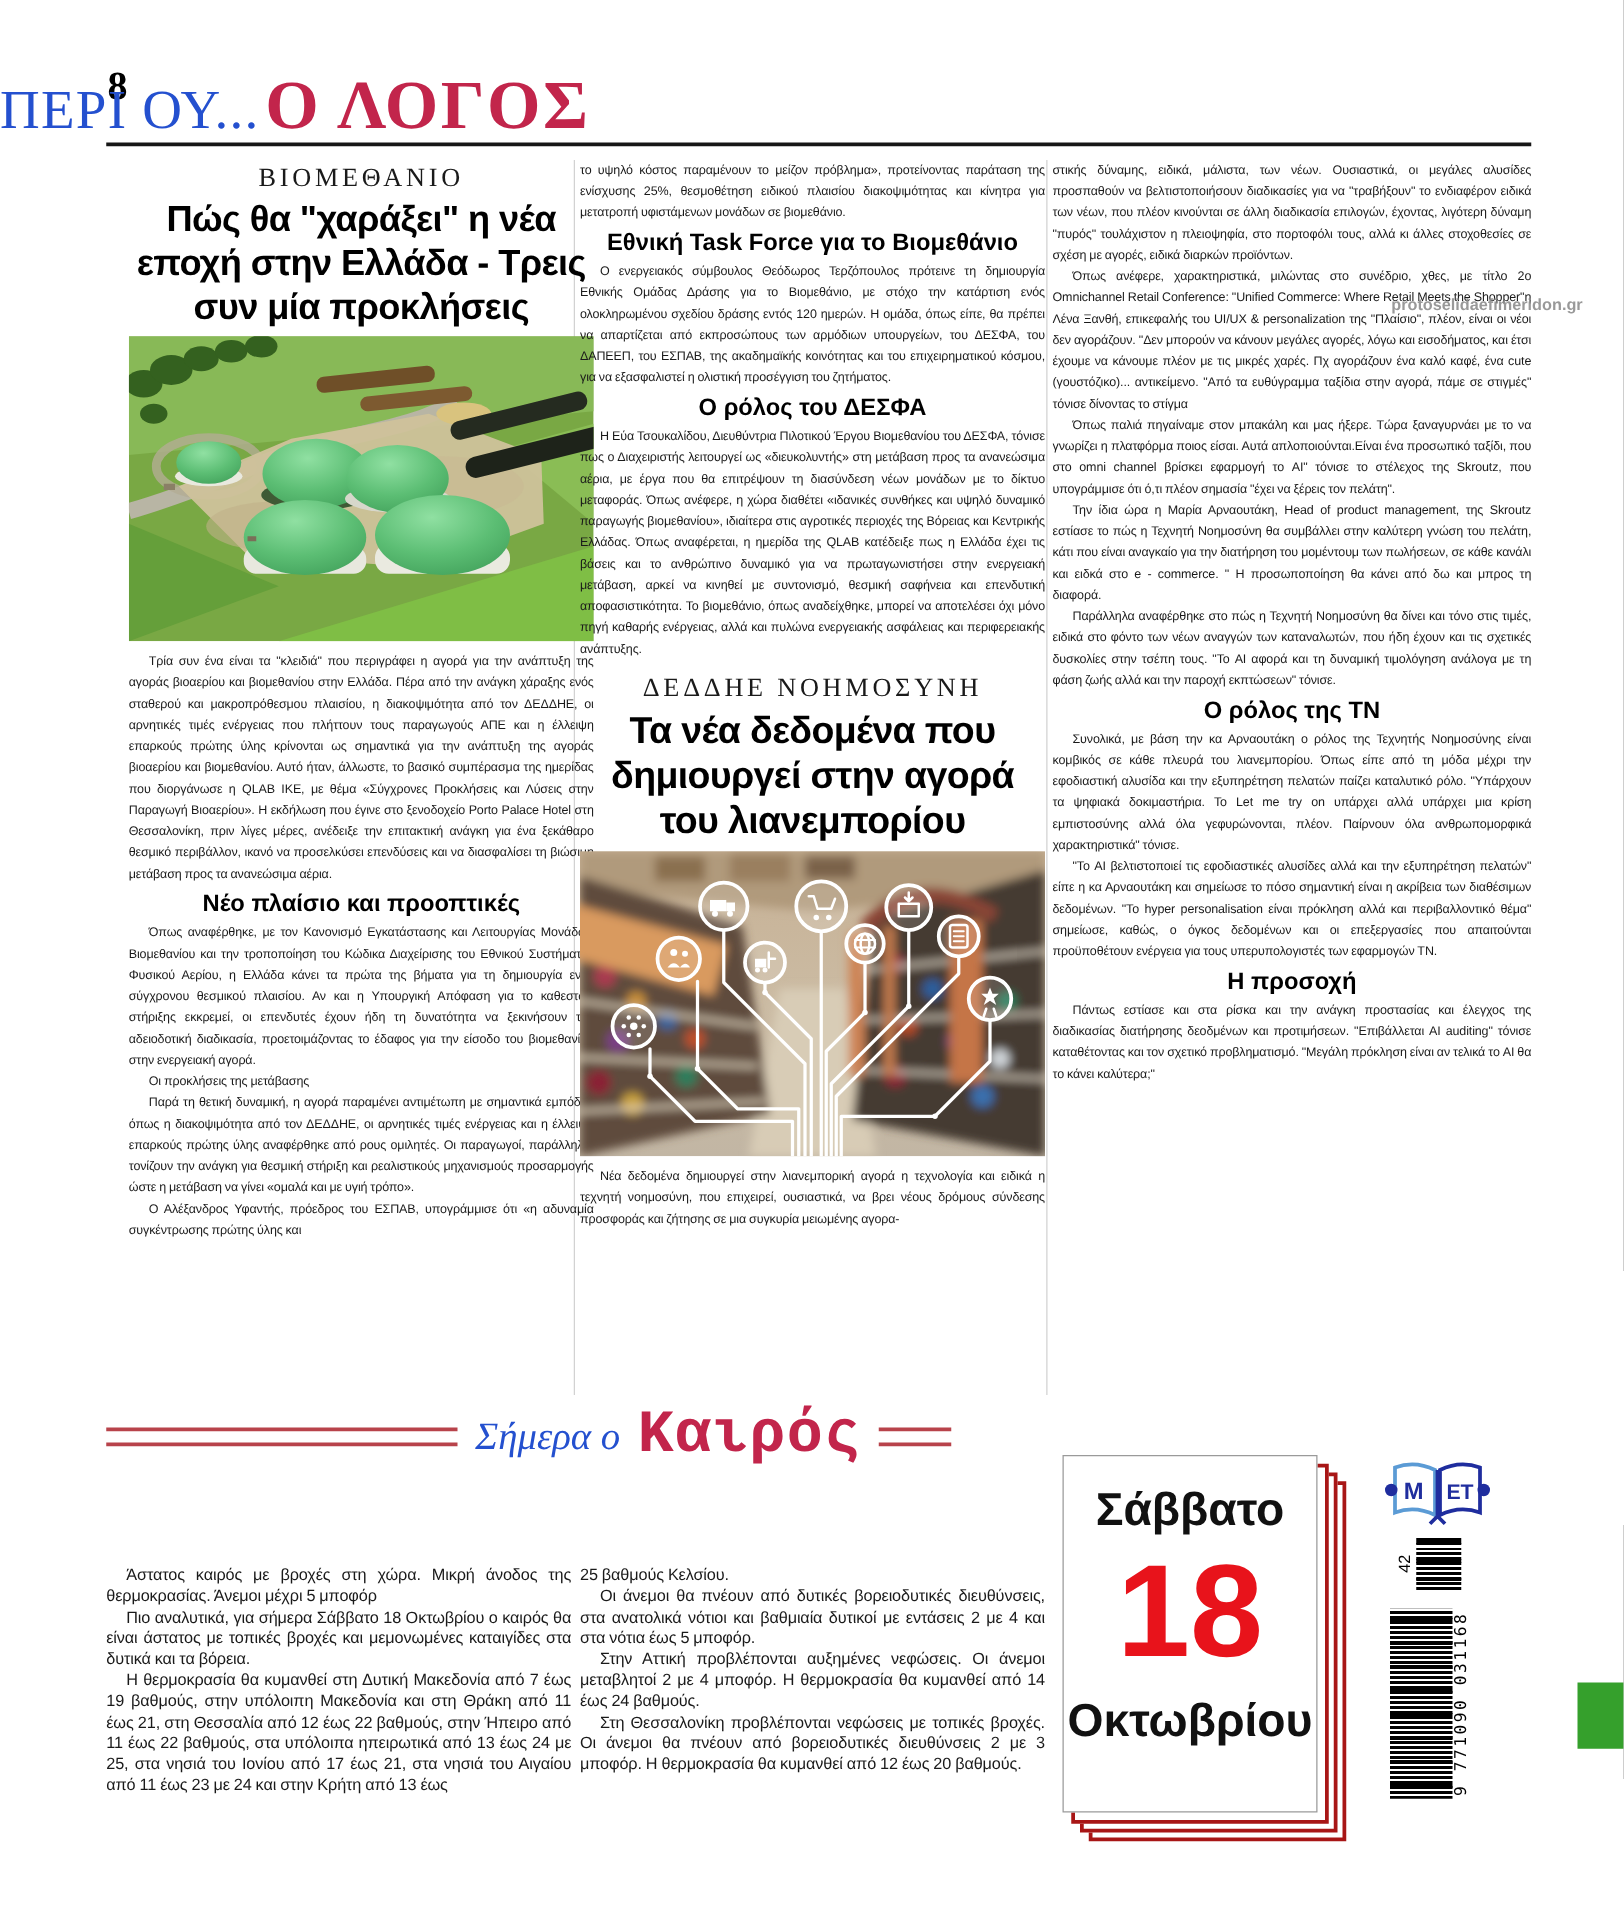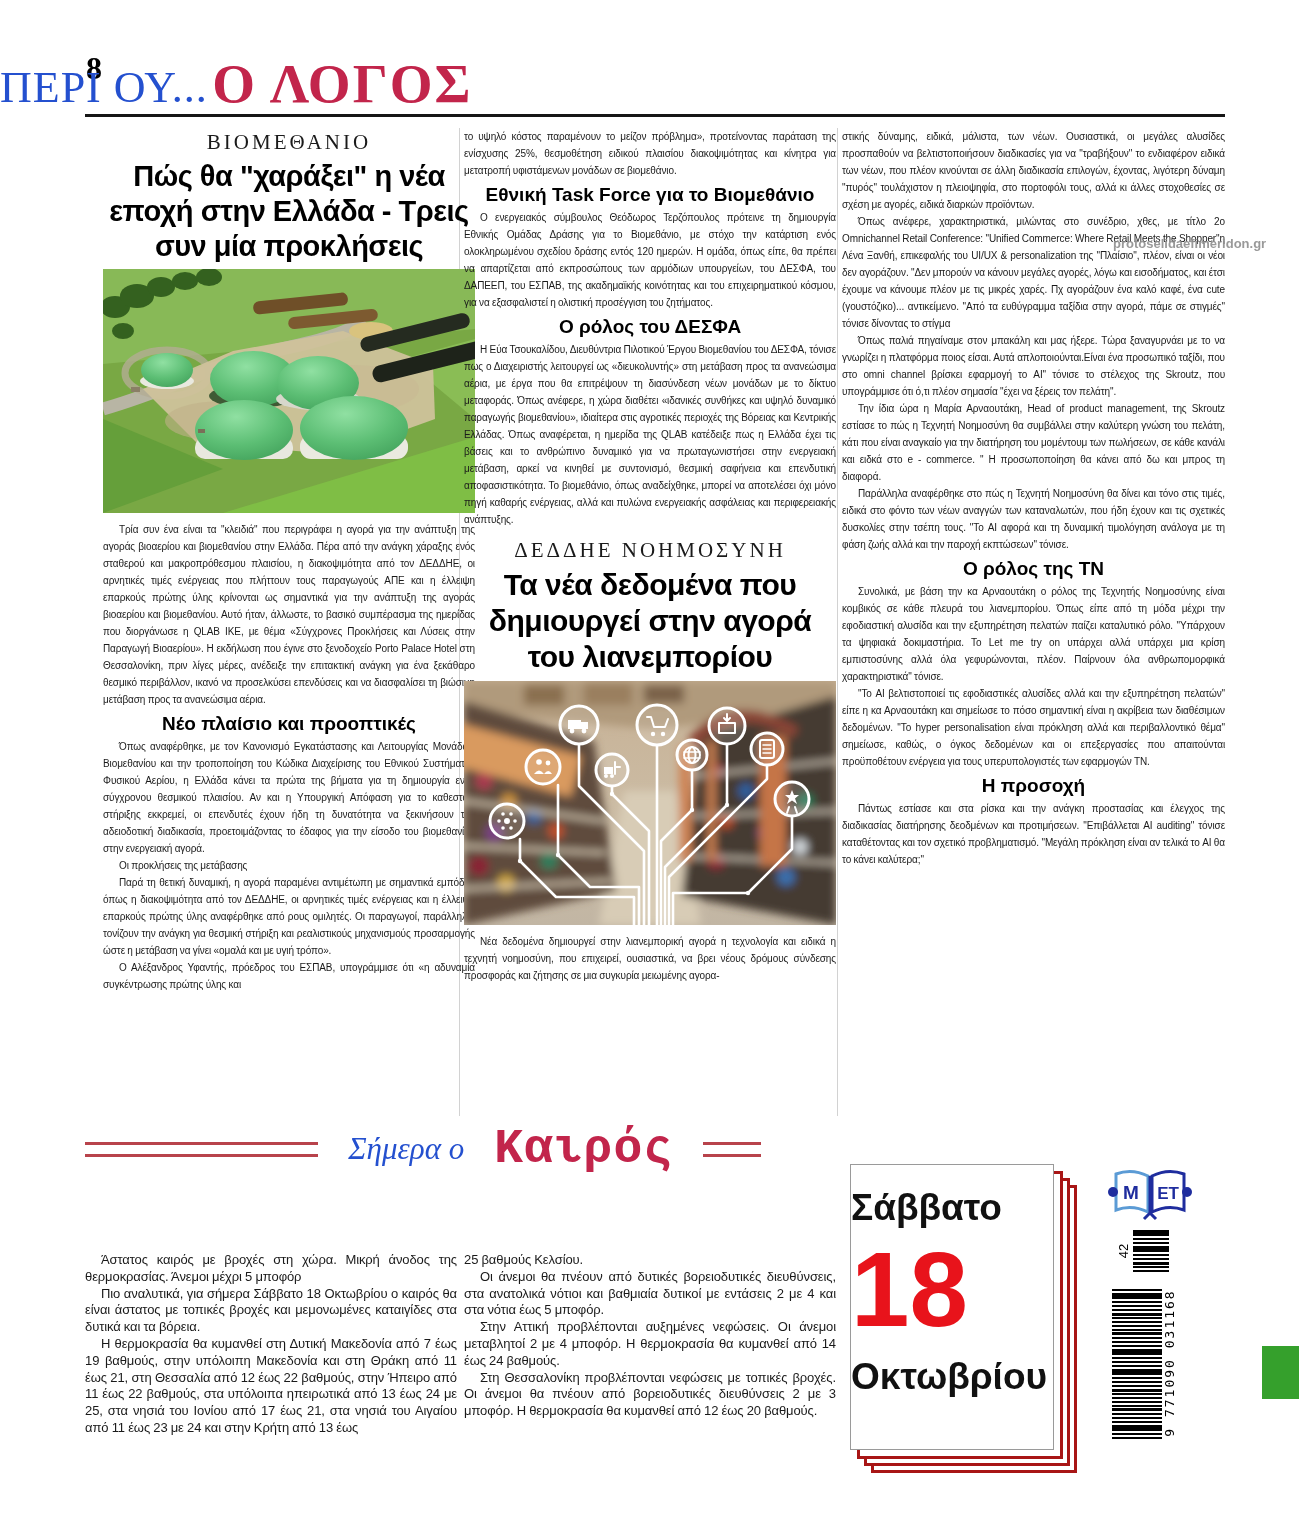--- a/index.html
+++ b/index.html
@@ -18,33 +18,33 @@
   .col-mid{left:464px;width:372px;height:1000px;}
   .col-right{left:842px;width:383px;height:992px;}
   .vrule{top:128px;width:1px;height:988px;background:#d2d2d2;}
   .kick{font-family:"Liberation Serif",serif;font-size:21px;letter-spacing:3px;text-align:center;margin:2px 0 4px;}
   .head{font-weight:bold;font-size:29px;line-height:1.2;text-align:center;letter-spacing:-0.5px;margin:2px 0 6px;color:#000;}
   .sub{font-weight:bold;font-size:19px;text-align:center;margin:5px 0 3px;color:#000;}
   .para{font-size:10px;line-height:17px;text-align:justify;text-indent:16px;margin:0;letter-spacing:-0.1px;word-spacing:-0.3px;}
   .para.cont{text-indent:0;}
   .photo{display:block;margin:6px 0 8px;}
   
-  .w-head{left:85px;top:1122px;width:676px;height:54px;display:flex;align-items:center;gap:30px;}
+  .w-head{left:85px;top:1122px;width:676px;height:54px;display:flex;align-items:center;gap:14px;}
   .w-lines{height:9px;border-top:3px solid #b8434b;border-bottom:3px solid #b8434b;}
   .w-lines.l{flex:1;}
   .w-lines.r{width:58px;}
   .w-label{font-family:"Liberation Serif",serif;font-style:italic;font-size:31px;color:#2450cf;}
   .w-title{font-family:Liberation Mono, monospace;font-weight:bold;font-size:48px;color:#c2254b;letter-spacing:1px;}
   .wcol{position:absolute;top:1252px;width:372px;height:282px;overflow:hidden;}
   .wcol p{font-size:13px;line-height:16.8px;}
   
   .cal{left:850px;top:1164px;width:232px;height:312px;}
   .cal .sheet{position:absolute;width:200px;height:282px;background:#fff;border:3px solid #a81616;}
   .cal .s3{left:21px;top:21px;} .cal .s2{left:14px;top:14px;} .cal .s1{left:7px;top:7px;}
-  .cal .front{position:absolute;left:0;top:0;width:202px;height:284px;background:#fff;border:1px solid #9a9a9a;}
+  .cal .front{position:absolute;left:0;top:0;width:202px;height:284px;background:#fff;border:1px solid #9a9a9a;text-align:center;}
   .cal-day{margin-top:22px;font-weight:bold;font-size:37px;color:#111;}
   .cal-date{margin-top:8px;font-weight:bold;font-size:105px;line-height:1;color:#e8131b;}
   .cal-month{margin-top:14px;font-weight:bold;font-size:37px;color:#111;}
   
   .bc{transform:rotate(-90deg);transform-origin:0 0;background:#fff;}
   .bc-main{left:1112px;top:1443px;width:160px;height:70px;}
   .bc-main .bars{width:152px;height:50px;margin:0 4px;
      background:repeating-linear-gradient(90deg,#000 0 2px,transparent 2px 4px),
                 repeating-linear-gradient(90deg,transparent 0 9px,#000 9px 12px,transparent 12px 19px);
      background-color:#fff;}

